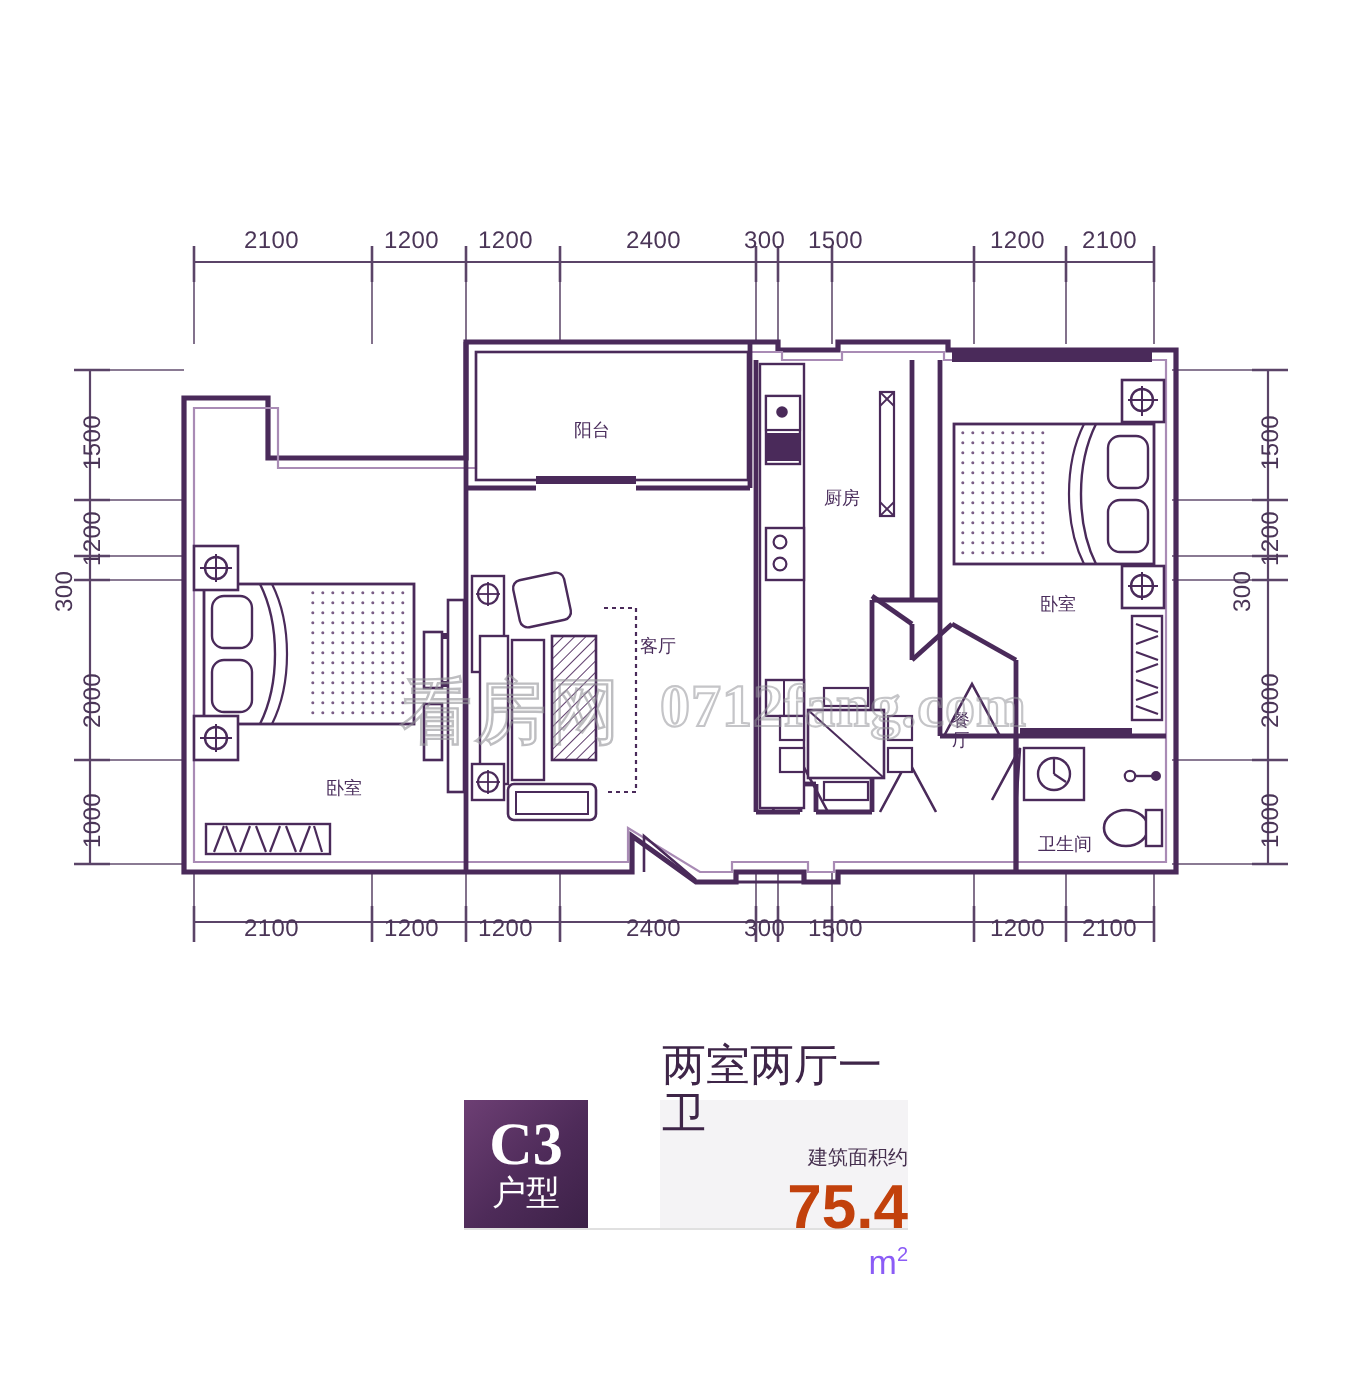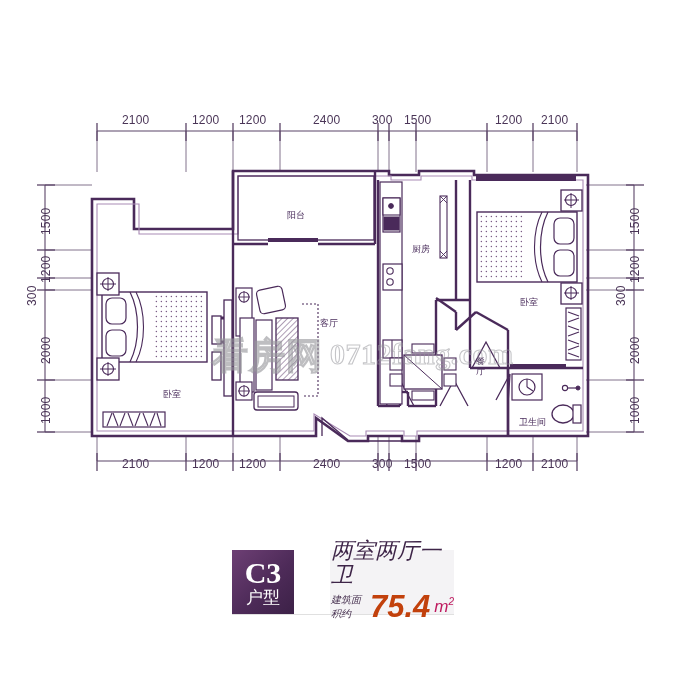--- a/index.html
+++ b/index.html
@@ -21,22 +21,22 @@
   
   .rlabel{
     position:absolute;font-size:9px;color:#4a2d5c;white-space:nowrap;
     font-family:"DejaVu Sans",sans-serif;
     text-align:center;
   }
   .rlabel.v{width:9px;line-height:10px;white-space:normal;text-align:center;}
 
   
   .wm{
-    position:absolute;left:212px;top:332px;
-    font-size:36px;font-weight:bold;color:transparent;
+    position:absolute;left:200px;top:332px;
+    font-size:36px;font-weight:normal;color:transparent;
     -webkit-text-stroke:1.2px rgba(150,150,155,.62);
     font-family:"DejaVu Sans",sans-serif;white-space:nowrap;
     letter-spacing:1px;user-select:none;
   }
   .wm2{
     position:absolute;left:330px;top:337px;
     font-size:30px;font-weight:bold;color:transparent;
     -webkit-text-stroke:1.1px rgba(150,150,155,.55);
     font-family:"Liberation Serif",serif;white-space:nowrap;
     letter-spacing:.5px;user-select:none;
@@ -52,29 +52,29 @@
   #badge{
     width:62px;
     background:linear-gradient(135deg,#6d3f74 0%,#4e2b59 55%,#3c2147 100%);
     color:#fff;display:flex;flex-direction:column;
     align-items:center;justify-content:center;line-height:1;
   }
   #badge .b1{font-size:30px;font-weight:bold;font-family:"Liberation Serif",serif;letter-spacing:0px;}
   #badge .b2{font-size:17px;font-family:"DejaVu Sans",sans-serif;margin-top:1px;letter-spacing:0px;text-align:right;}
   #tbright{
     flex:1;background:#f4f3f5;display:flex;flex-direction:column;
-    justify-content:center;padding-left:1px;box-sizing:border-box;font-style:italic;
+    justify-content:center;padding-left:1px;box-sizing:border-box;
   }
   #tbright .t1{font-size:22px;color:#3e2548;font-family:"DejaVu Sans",sans-serif;
     letter-spacing:0px;line-height:1.05;}
-  #tbright .t2{display:flex;align-items:center;margin-top:3px;}
+  #tbright .t2{display:flex;align-items:flex-end;margin-top:3px;flex-direction:column;}
   #tbright .t2 .small{font-size:10px;color:#46304f;font-family:"DejaVu Sans",sans-serif;}
   #tbright .t2 .big{font-size:31px;color:#c2410c;font-weight:bold;margin-left:4px;
     font-family:"Liberation Sans",sans-serif;letter-spacing:0px;}
-  #tbright .t2 .unit{font-size:17px;color:#be185d;margin-left:4px;font-family:"Liberation Sans",sans-serif;}
+  #tbright .t2 .unit{font-size:17px;color:#8b5cf6;margin-left:4px;font-family:"Liberation Sans",sans-serif;}
   #tbright .t2 .sup{font-size:10px;vertical-align:super;}
 </style>
 </head>
 <body>
 
 <div id="stage">
 
   <svg width="685" height="696" viewBox="0 0 685 696" style="position:absolute;left:0;top:0;">
     <defs>
       <pattern id="mattress" width="5" height="5" patternUnits="userSpaceOnUse">

